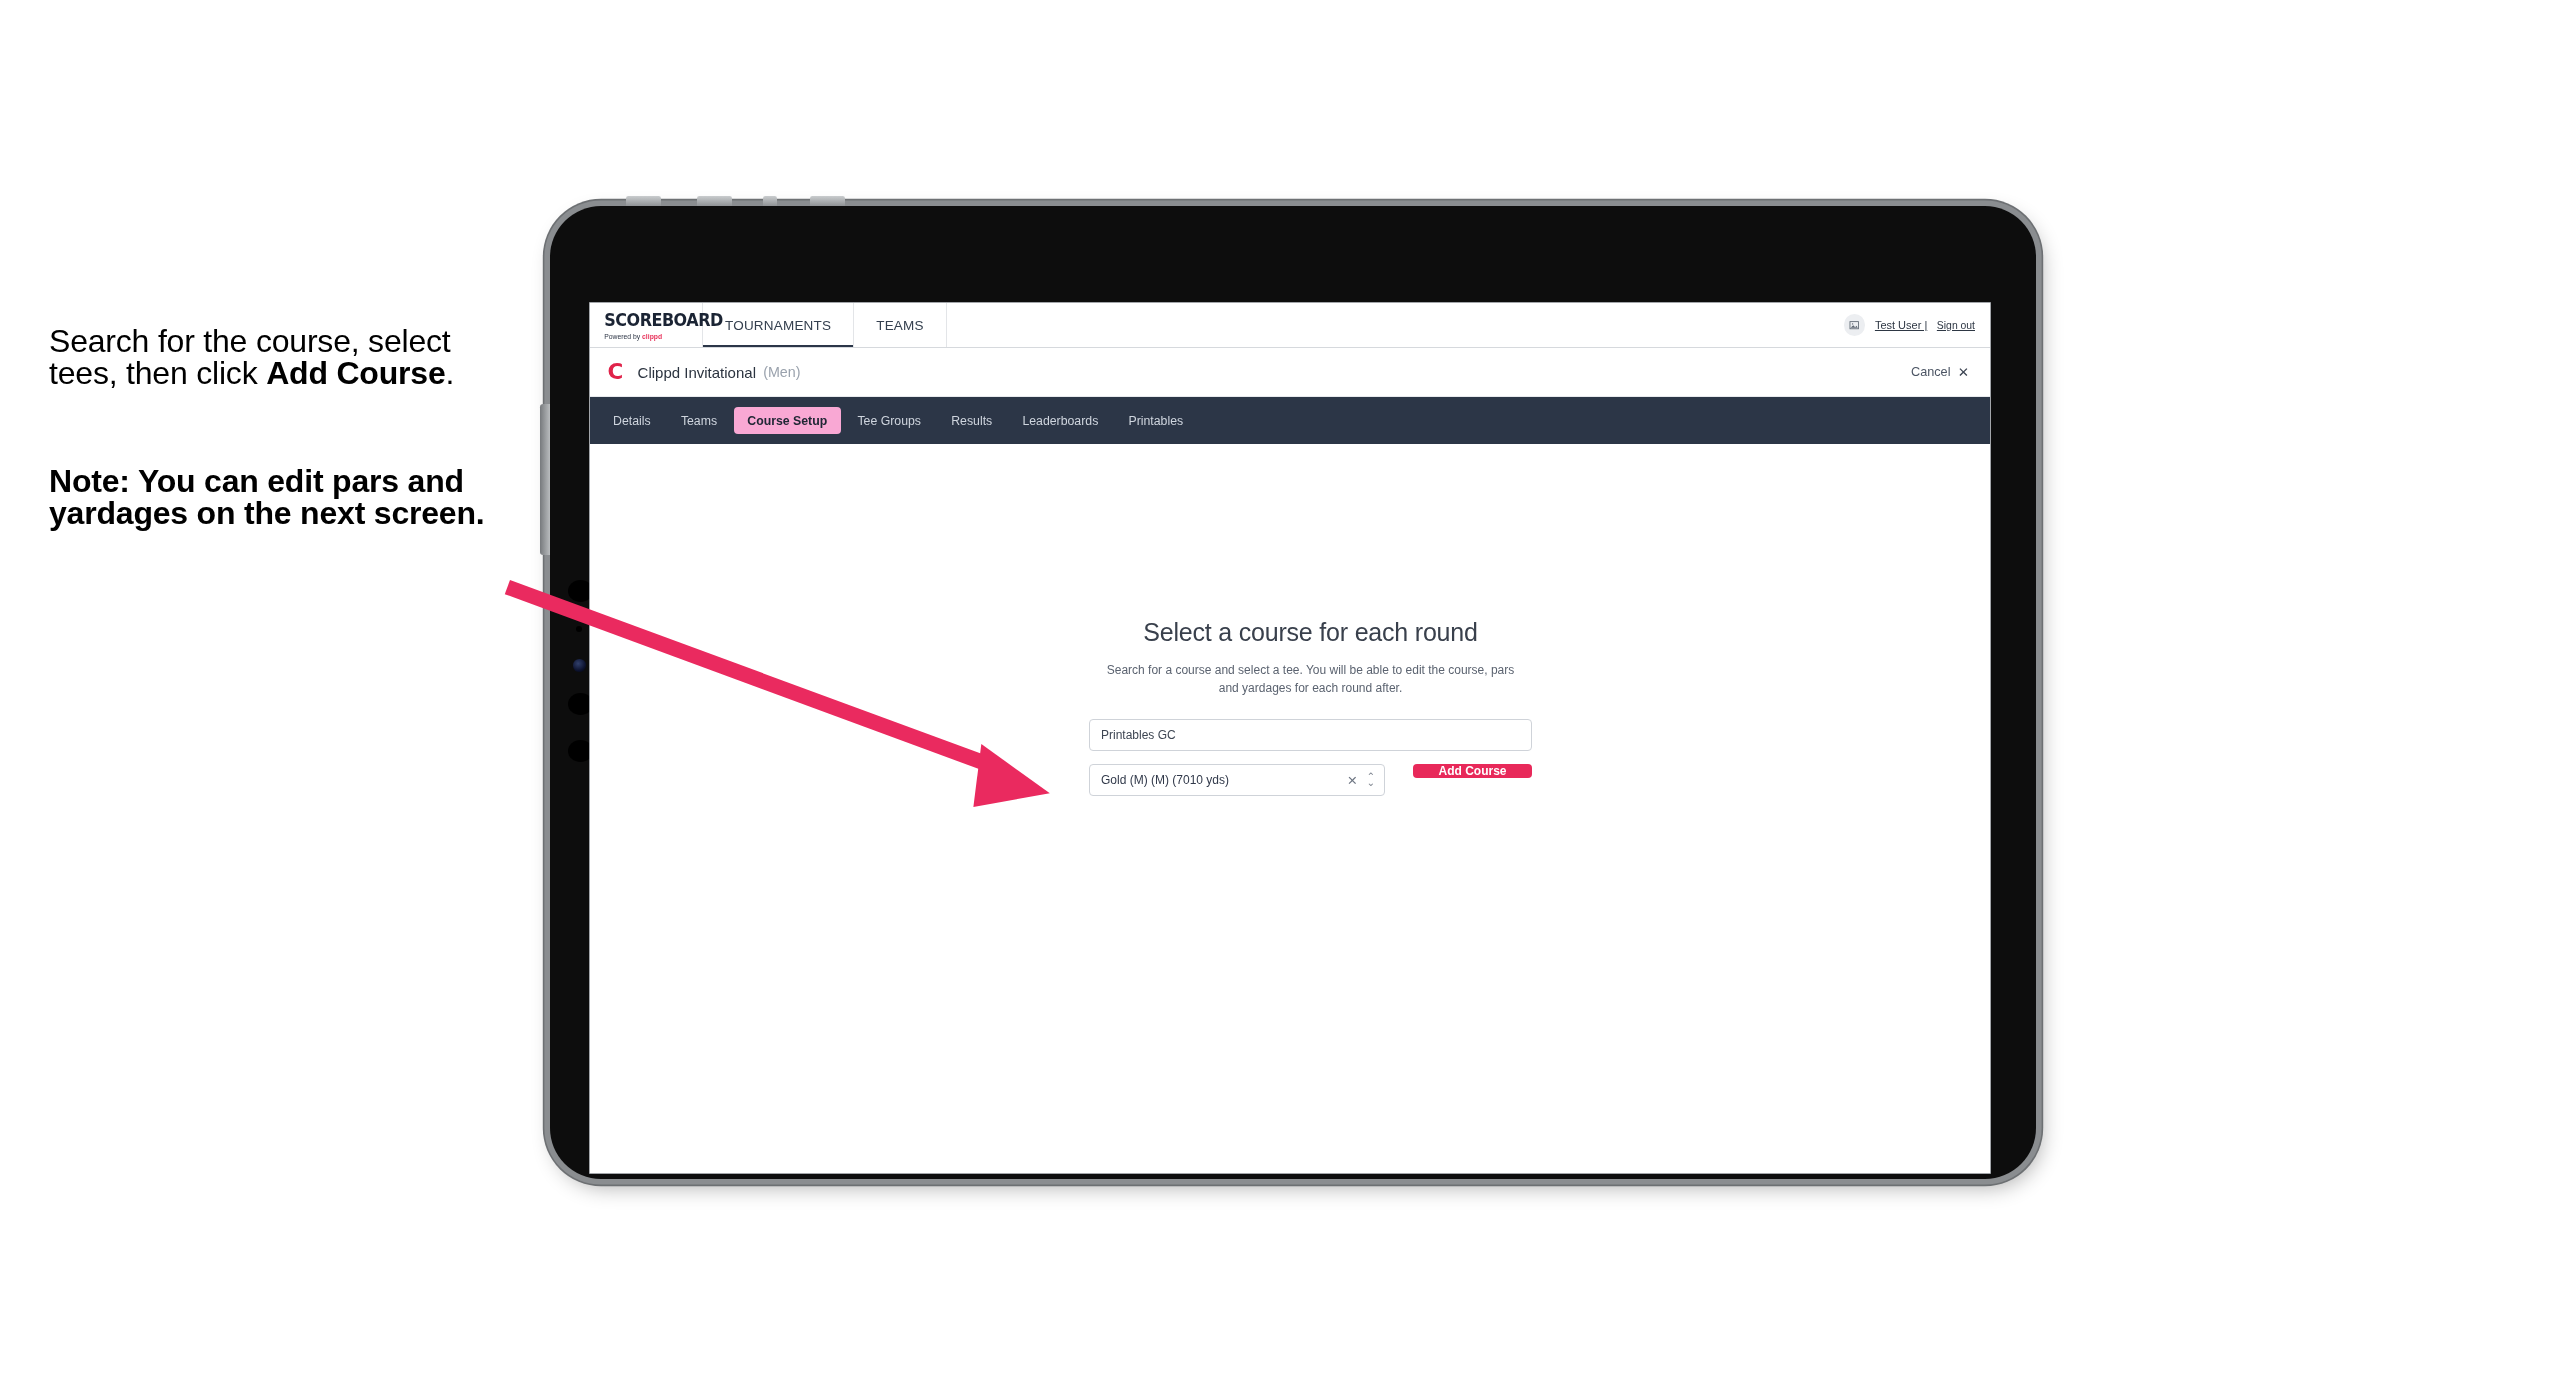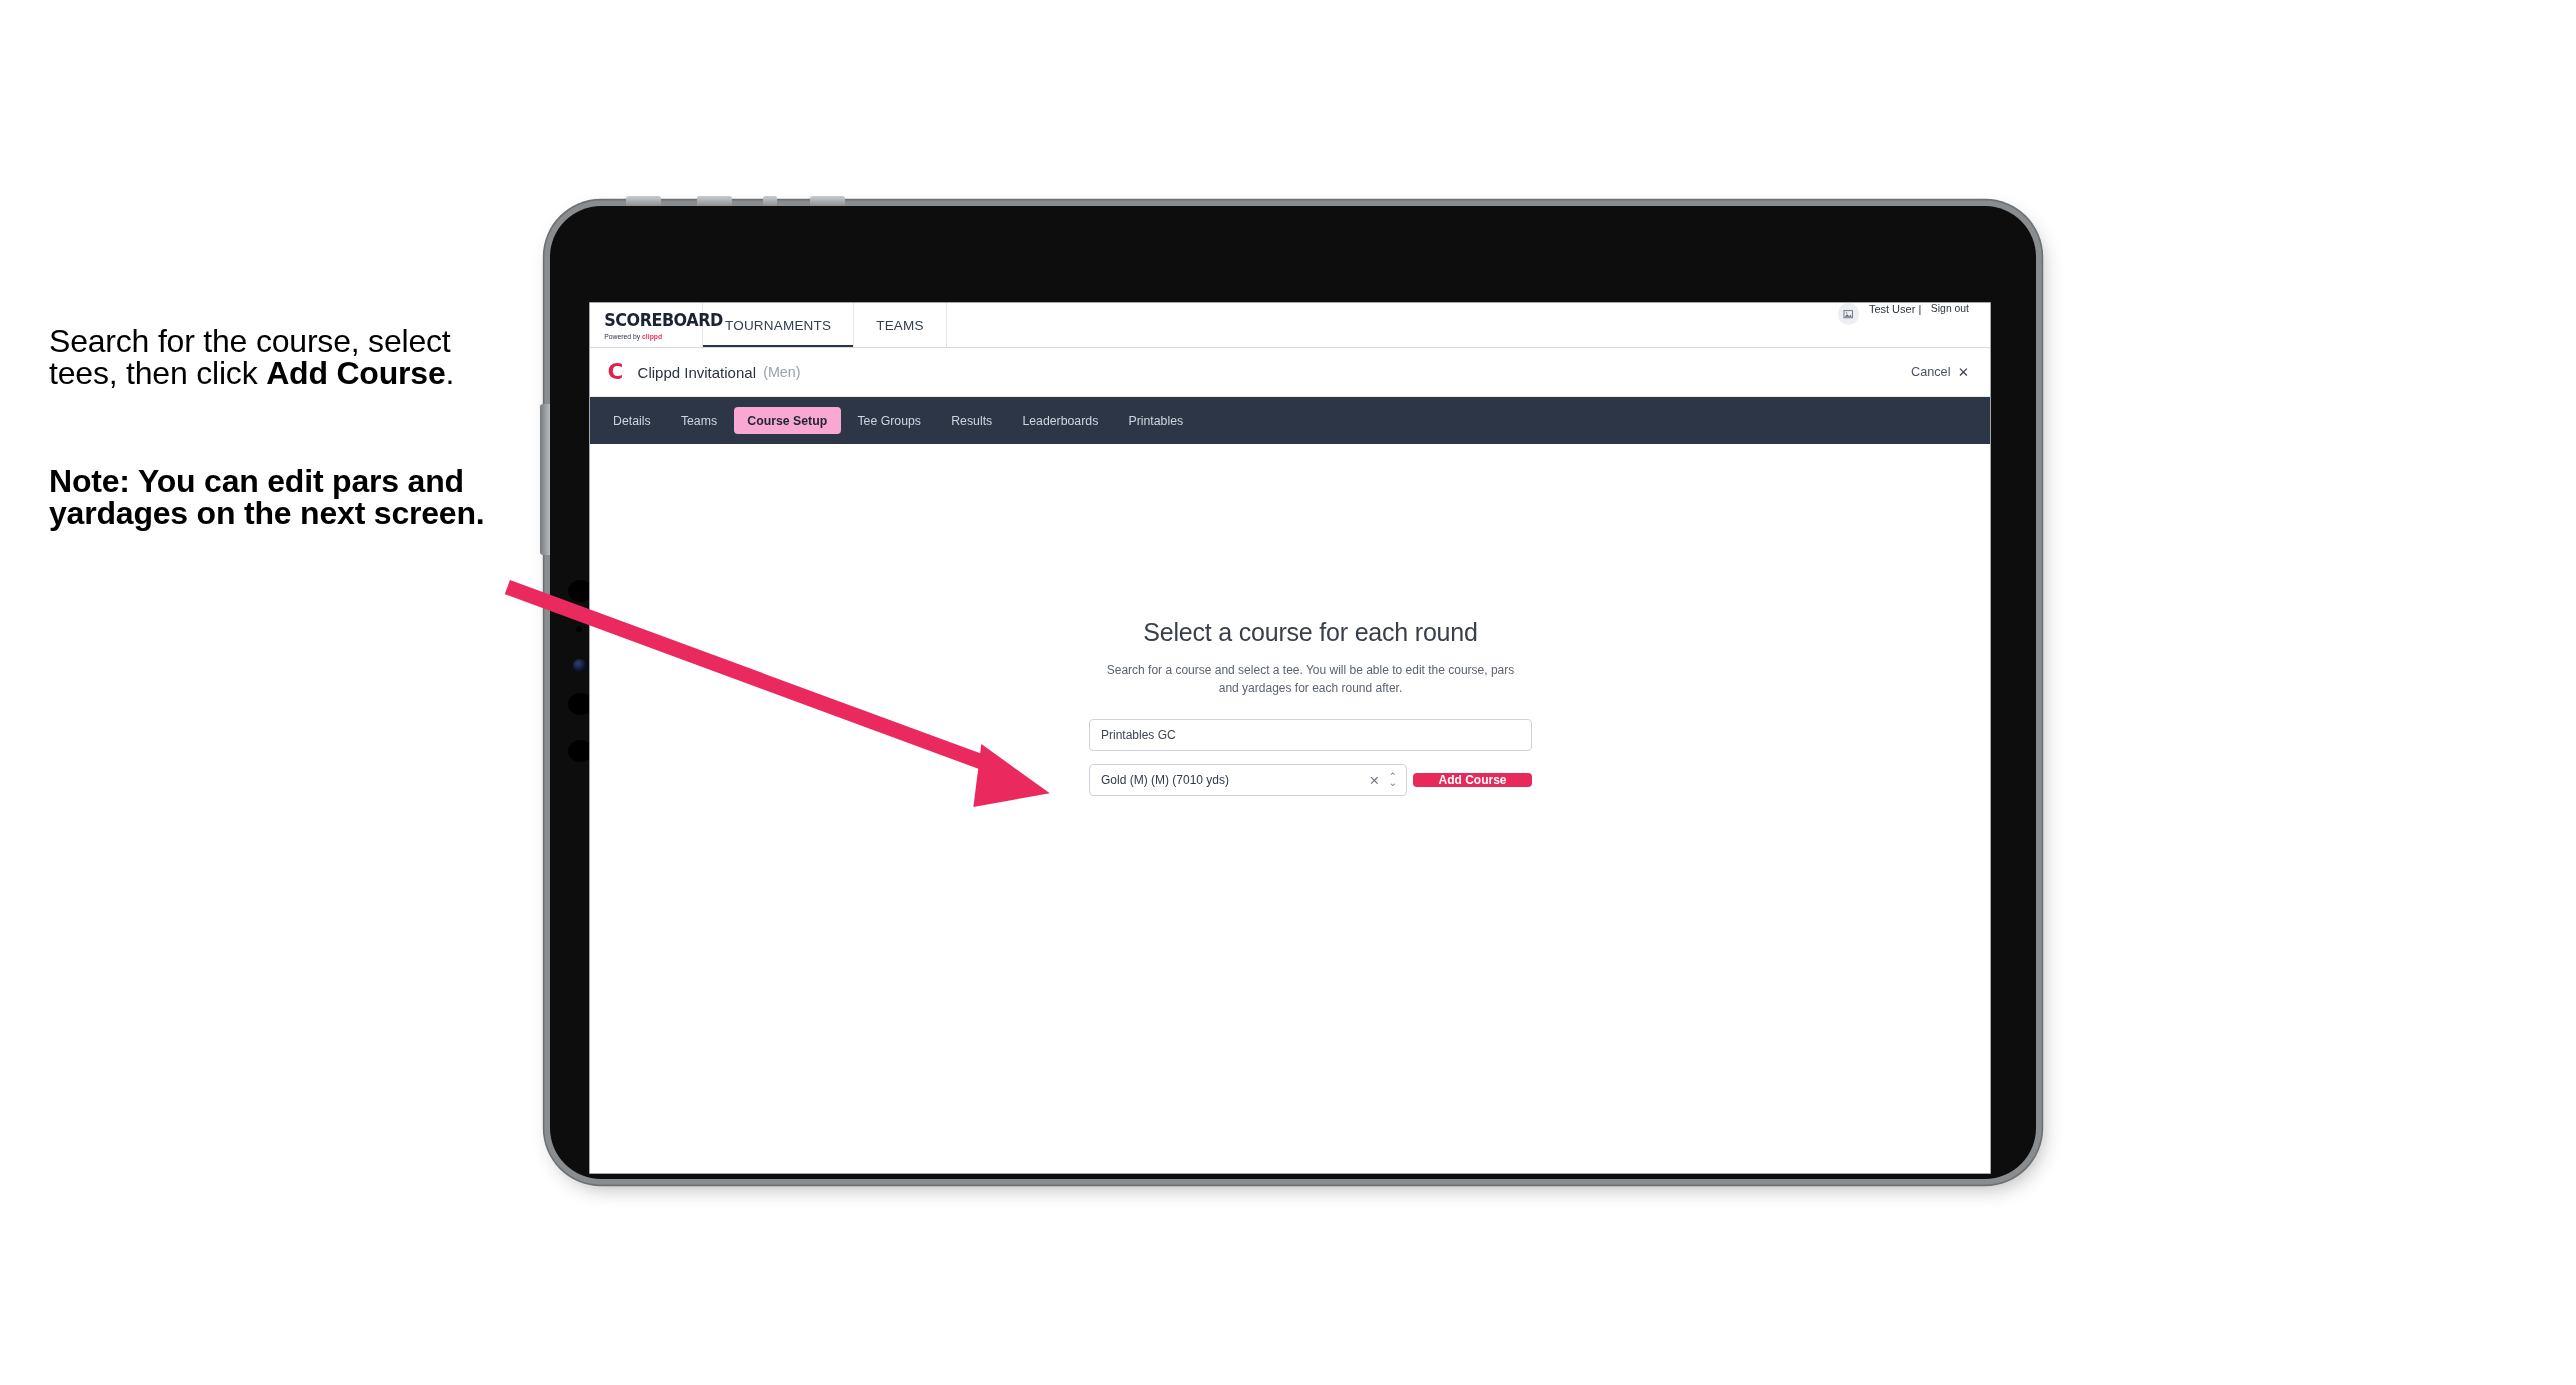--- a/index.html
+++ b/index.html
@@ -121,25 +121,26 @@
     position: relative;
     cursor: pointer;
   }
   .nav-tab.active::after {
     content: "";
     position: absolute; left: 0; right: 0; bottom: 0;
     height: 2.4px; background: #2b3648;
   }
   .nav-spacer { flex: 1; }
   .nav-user {
-    display: flex; align-items: flex-start;
+    display: flex; align-items: center;
     gap: 9.6px;
-    padding-right: 21px;
+    padding-right: 15px;
     font-size: 11px;
     color: #2e3744;
+    text-decoration: underline;
   }
   .avatar {
     width: 21.5px; height: 21.5px; border-radius: 50%;
     background: #eceef1;
     display: flex; align-items: center; justify-content: center;
     color: #5d6672; font-size: 9.6px;
   }
   .user-name { color: #2e3744; }
   .sign-out { color: #2e3744; font-size: 10.4px; cursor: pointer; }
 
@@ -227,22 +228,22 @@
     display: flex; align-items: center;
     padding: 0 11px;
     font-size: 12px;
     color: #3e4653;
     cursor: text;
   }
   .row-tee {
     margin: 13.5px auto 0;
     width: 443px;
     display: flex;
-    gap: 6px;
-    align-items: center;
+    gap: 28px;
+    align-items: flex-start;
   }
   .tee-select {
     flex: 1;
     height: 32px;
     border: 0.8px solid #cfd3d9;
     border-radius: 4px;
     background: #fff;
     display: flex; align-items: center;
     padding: 0 8.8px 0 11px;
     font-size: 12px;

